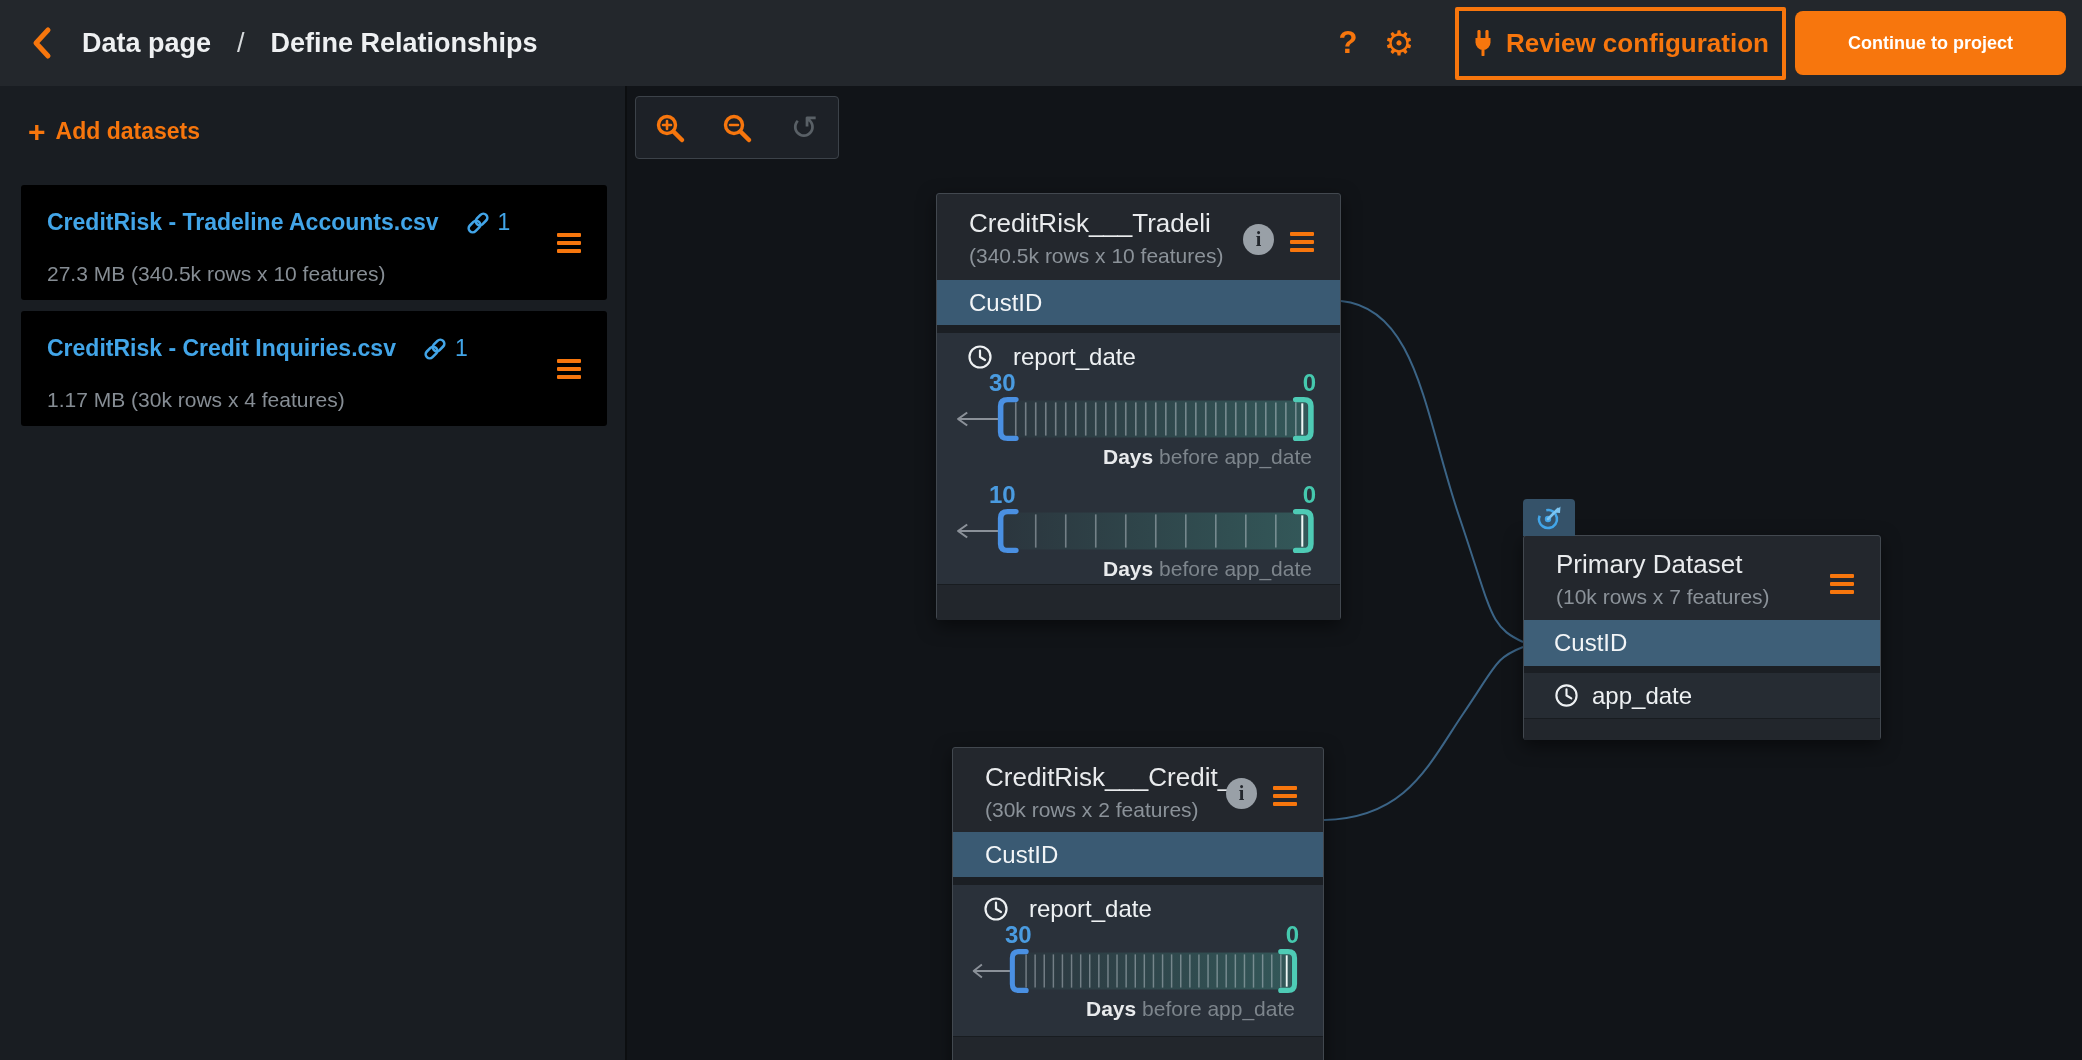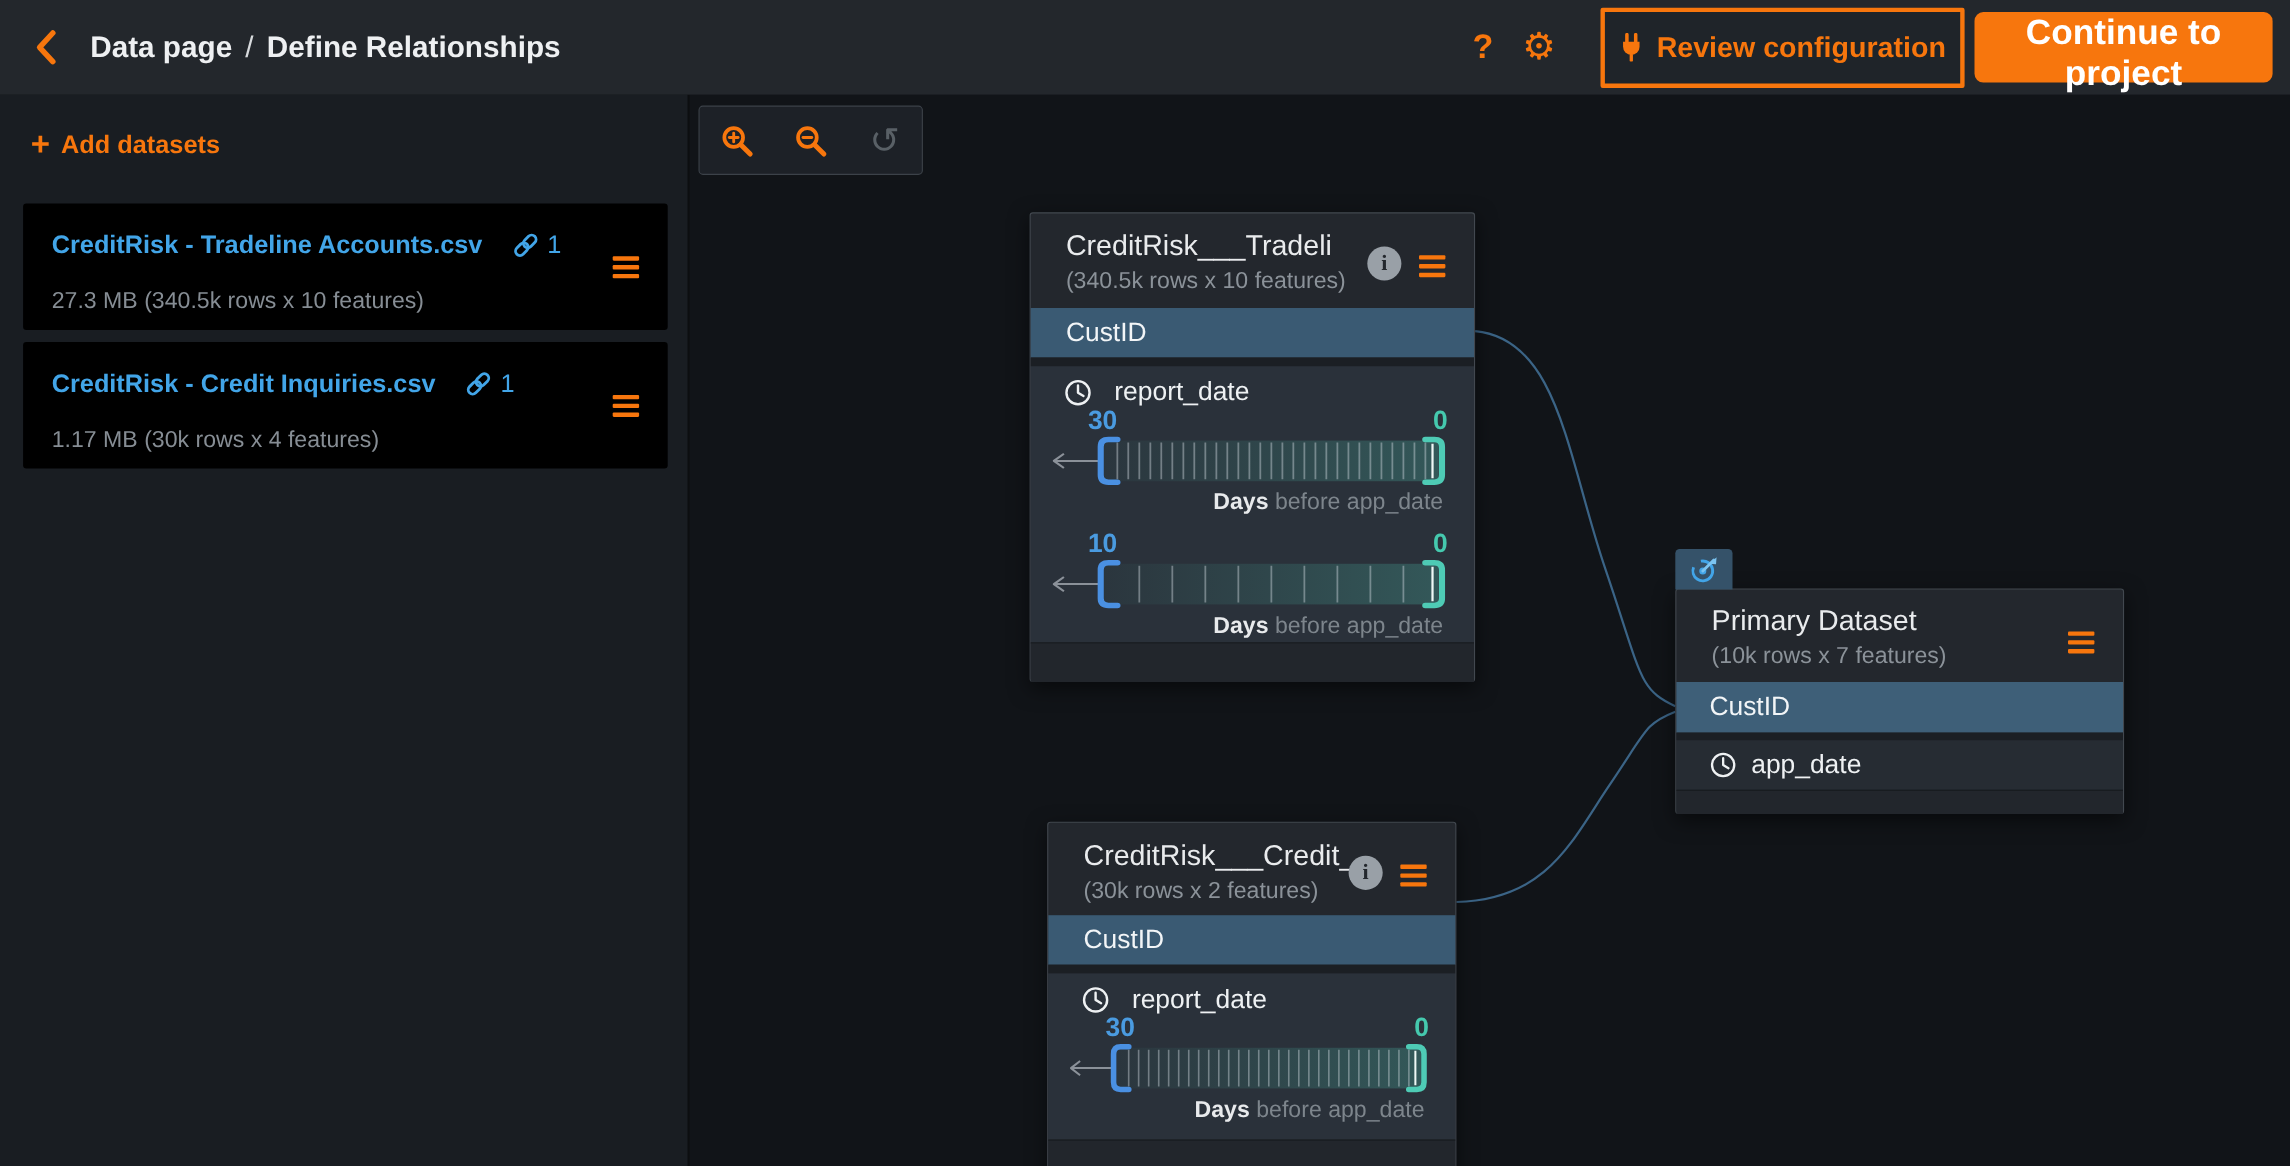--- a/index.html
+++ b/index.html
@@ -4,32 +4,32 @@
 <style>
   * { margin:0; padding:0; box-sizing:border-box; }
   html,body { width:2082px; height:1060px; overflow:hidden; background:#111418;
               font-family:"Liberation Sans", sans-serif; }
 
   
   .header { position:absolute; left:0; top:0; width:2082px; height:86px;
             background:#23272c; display:flex; align-items:center; z-index:30; }
   .back-btn { width:56px; height:56px; margin-left:14px; display:flex; align-items:center;
               justify-content:center; cursor:pointer; flex:0 0 auto; }
-  .crumbs { display:flex; align-items:center; gap:12px; margin-left:12px;
+  .crumbs { display:flex; align-items:center; gap:26px; margin-left:12px;
             font-size:27px; font-weight:bold; color:#eef0f2; white-space:nowrap; }
   .crumb-sep { color:#d7dadd; font-weight:normal; }
   .header-right { margin-left:auto; display:flex; align-items:center; }
   .help-q { color:#f7760d; font-size:31px; font-weight:bold; width:46px; text-align:center; cursor:pointer; }
   .gear { color:#f7760d; font-size:34px; width:56px; text-align:center; cursor:pointer; line-height:1; }
   .review-btn { margin-left:28px; width:331px; height:73px; background:#1f2429;
                 border:4px solid #f7760d; border-radius:2px; display:flex; align-items:center;
                 justify-content:center; gap:12px; color:#f7760d; font-size:26px; font-weight:bold;
                 cursor:pointer; }
   .continue-btn { margin:0 16px 0 9px; width:271px; height:64px; background:#f7760d; border:none;
-                  border-radius:8px; color:#ffffff; font-size:32px; font-weight:bold; cursor:pointer; }
+                  border-radius:8px; color:#ffffff; font-size:18px; font-weight:bold; cursor:pointer; }
 
   
   .sidebar { position:absolute; left:0; top:86px; width:627px; height:974px;
              background:#191d22; border-right:2px solid #0c0e10; z-index:10; }
   .add-datasets { display:flex; align-items:center; gap:10px; margin:32px 0 0 28px;
                   color:#f7760d; font-size:23px; font-weight:bold; cursor:pointer; width:max-content; }
   .add-plus { font-size:30px; font-weight:bold; line-height:20px; }
   .ds-card { position:absolute; left:21px; width:586px; height:115px; background:#000000;
              border-radius:3px; padding:24px 20px 0 26px; }
   .ds-card.c1 { top:99px; }  .ds-card.c2 { top:225px; }
@@ -86,21 +86,21 @@
   .node-tradeline { left:309px; top:107px; width:405px; height:427px; }
   .node-tradeline .node-head { height:86px; }
   .node-tradeline .node-body { height:251px; }
   .node-tradeline .node-foot { height:36px; }
 
   .node-inquiries { left:325px; top:661px; width:372px; height:326px; }
   .node-inquiries .node-head { height:84px; }
   .node-inquiries .node-body { height:151px; }
   .node-inquiries .node-foot { height:37px; }
 
-  .node-primary { left:896px; top:449px; width:408px; height:205px; }
+  .node-primary { left:896px; top:449px; width:358px; height:205px; }
   .node-primary .node-head { height:84px; padding-top:13px; }
   .node-primary .key-row { height:46px; background:#3e5f78; padding-left:30px; }
   .node-primary .node-gap { height:7px; }
   .app-row { height:45px; background:#262c33; display:flex; align-items:center; gap:13px;
              padding-left:30px; color:#eef1f3; font-size:24px; }
   .node-primary .node-foot { height:22px; }
   .primary-tab { position:absolute; left:-1px; top:-37px; width:52px; height:37px; background:#355269;
                  border-radius:4px 4px 0 0; display:flex; align-items:center; justify-content:center;
                  cursor:pointer; }
 </style>

